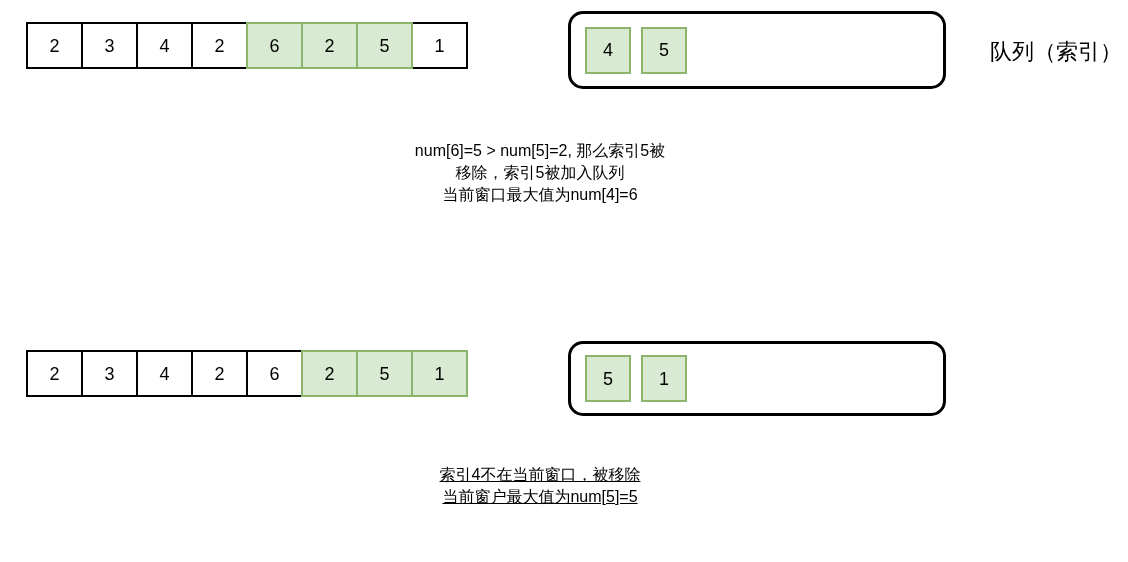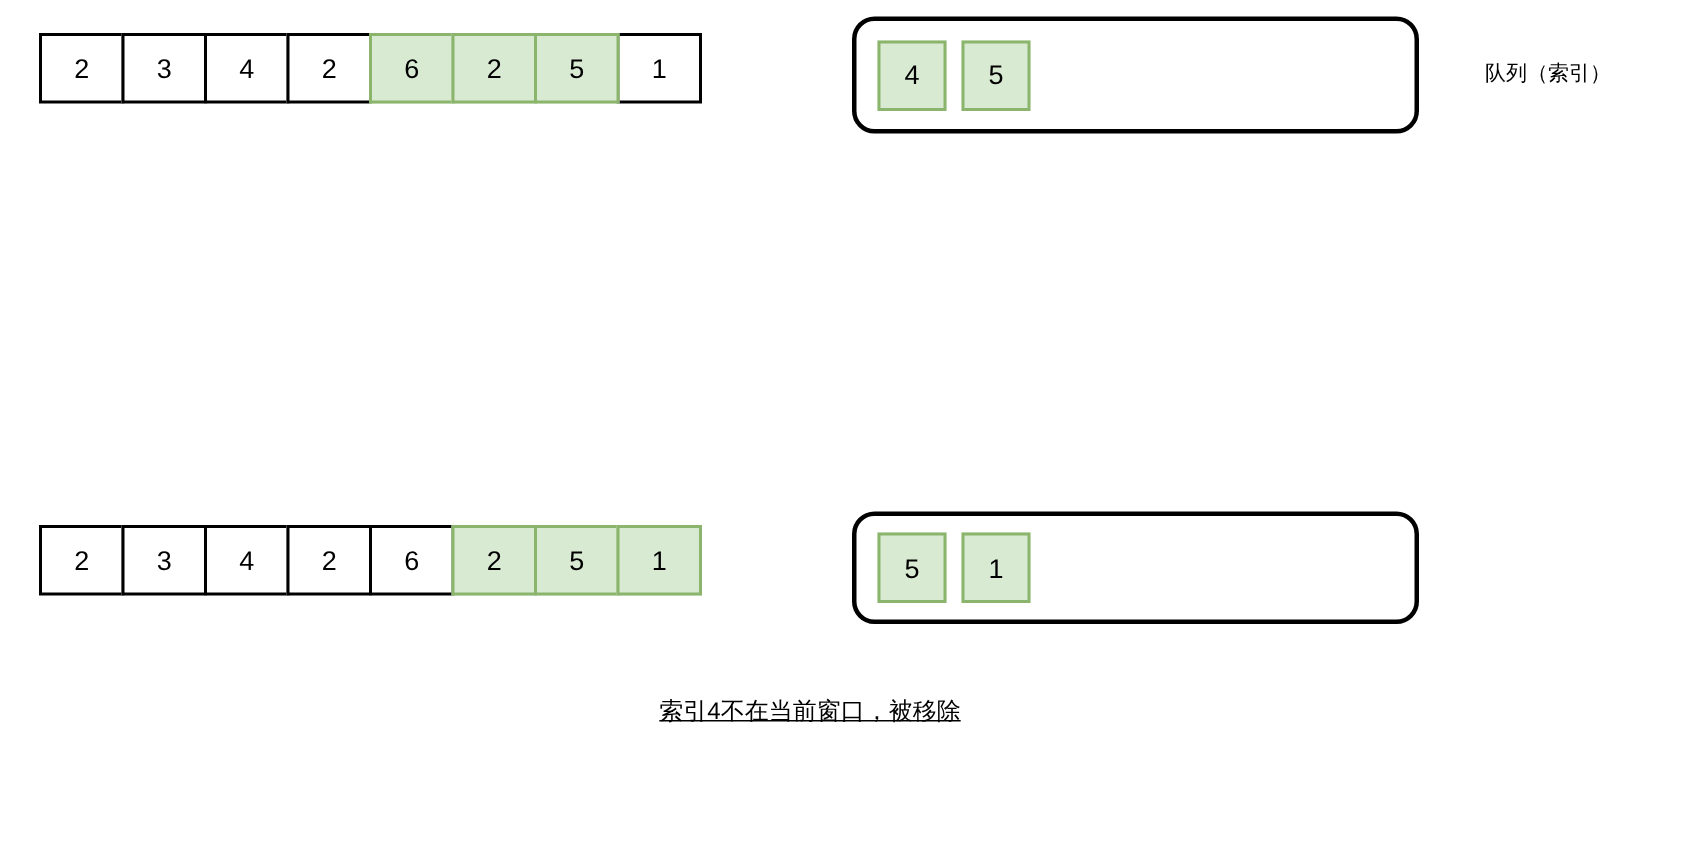--- a/index.html
+++ b/index.html
@@ -68,21 +68,21 @@
     align-items: center;
     justify-content: center;
     font-size: 18px;
     line-height: 1;
     color: #000000;
     margin-right: 10px;
   }
 
   
   .side-label {
-    font-size: 14px;
+    font-size: 22px;
     line-height: 1;
     white-space: nowrap;
     color: #000000;
   }
 
   
   .caption {
     text-align: center;
     font-size: 16px;
     line-height: 22px;
@@ -106,33 +106,37 @@
 </div>
 
 <div class="abs queue-box" style="left:568px; top:11px; width:378px; height:78px;">
   <div class="qcell">4</div>
   <div class="qcell">5</div>
 </div>
 
 <div class="abs side-label" style="left:990px; top:41px;">队列（索引）</div>
 
 <div class="abs caption" style="left:200px; top:140px; width:680px;">
+  <span class="line">num[6]=5  &gt; num[5]=2, 那么索引5被</span>
+  <span class="line">移除，索引5被加入队列</span>
+  <span class="line">当前窗口最大值为num[4]=6</span>
 </div>
 
 <div class="abs array-strip" style="left:26px; top:350px;">
   <div class="cell">2</div>
   <div class="cell">3</div>
   <div class="cell">4</div>
   <div class="cell">2</div>
   <div class="cell">6</div>
   <div class="cell hl">2</div>
   <div class="cell hl">5</div>
   <div class="cell hl">1</div>
 </div>
 
 <div class="abs queue-box" style="left:568px; top:341px; width:378px; height:75px;">
   <div class="qcell">5</div>
   <div class="qcell">1</div>
 </div>
 
 <div class="abs caption" style="left:200px; top:464px; width:680px;text-decoration:underline;">
   <span class="line">索引4不在当前窗口，被移除</span>
+  <span class="line">当前窗户最大值为num[5]=5</span>
 </div>
 
 </body></html>

